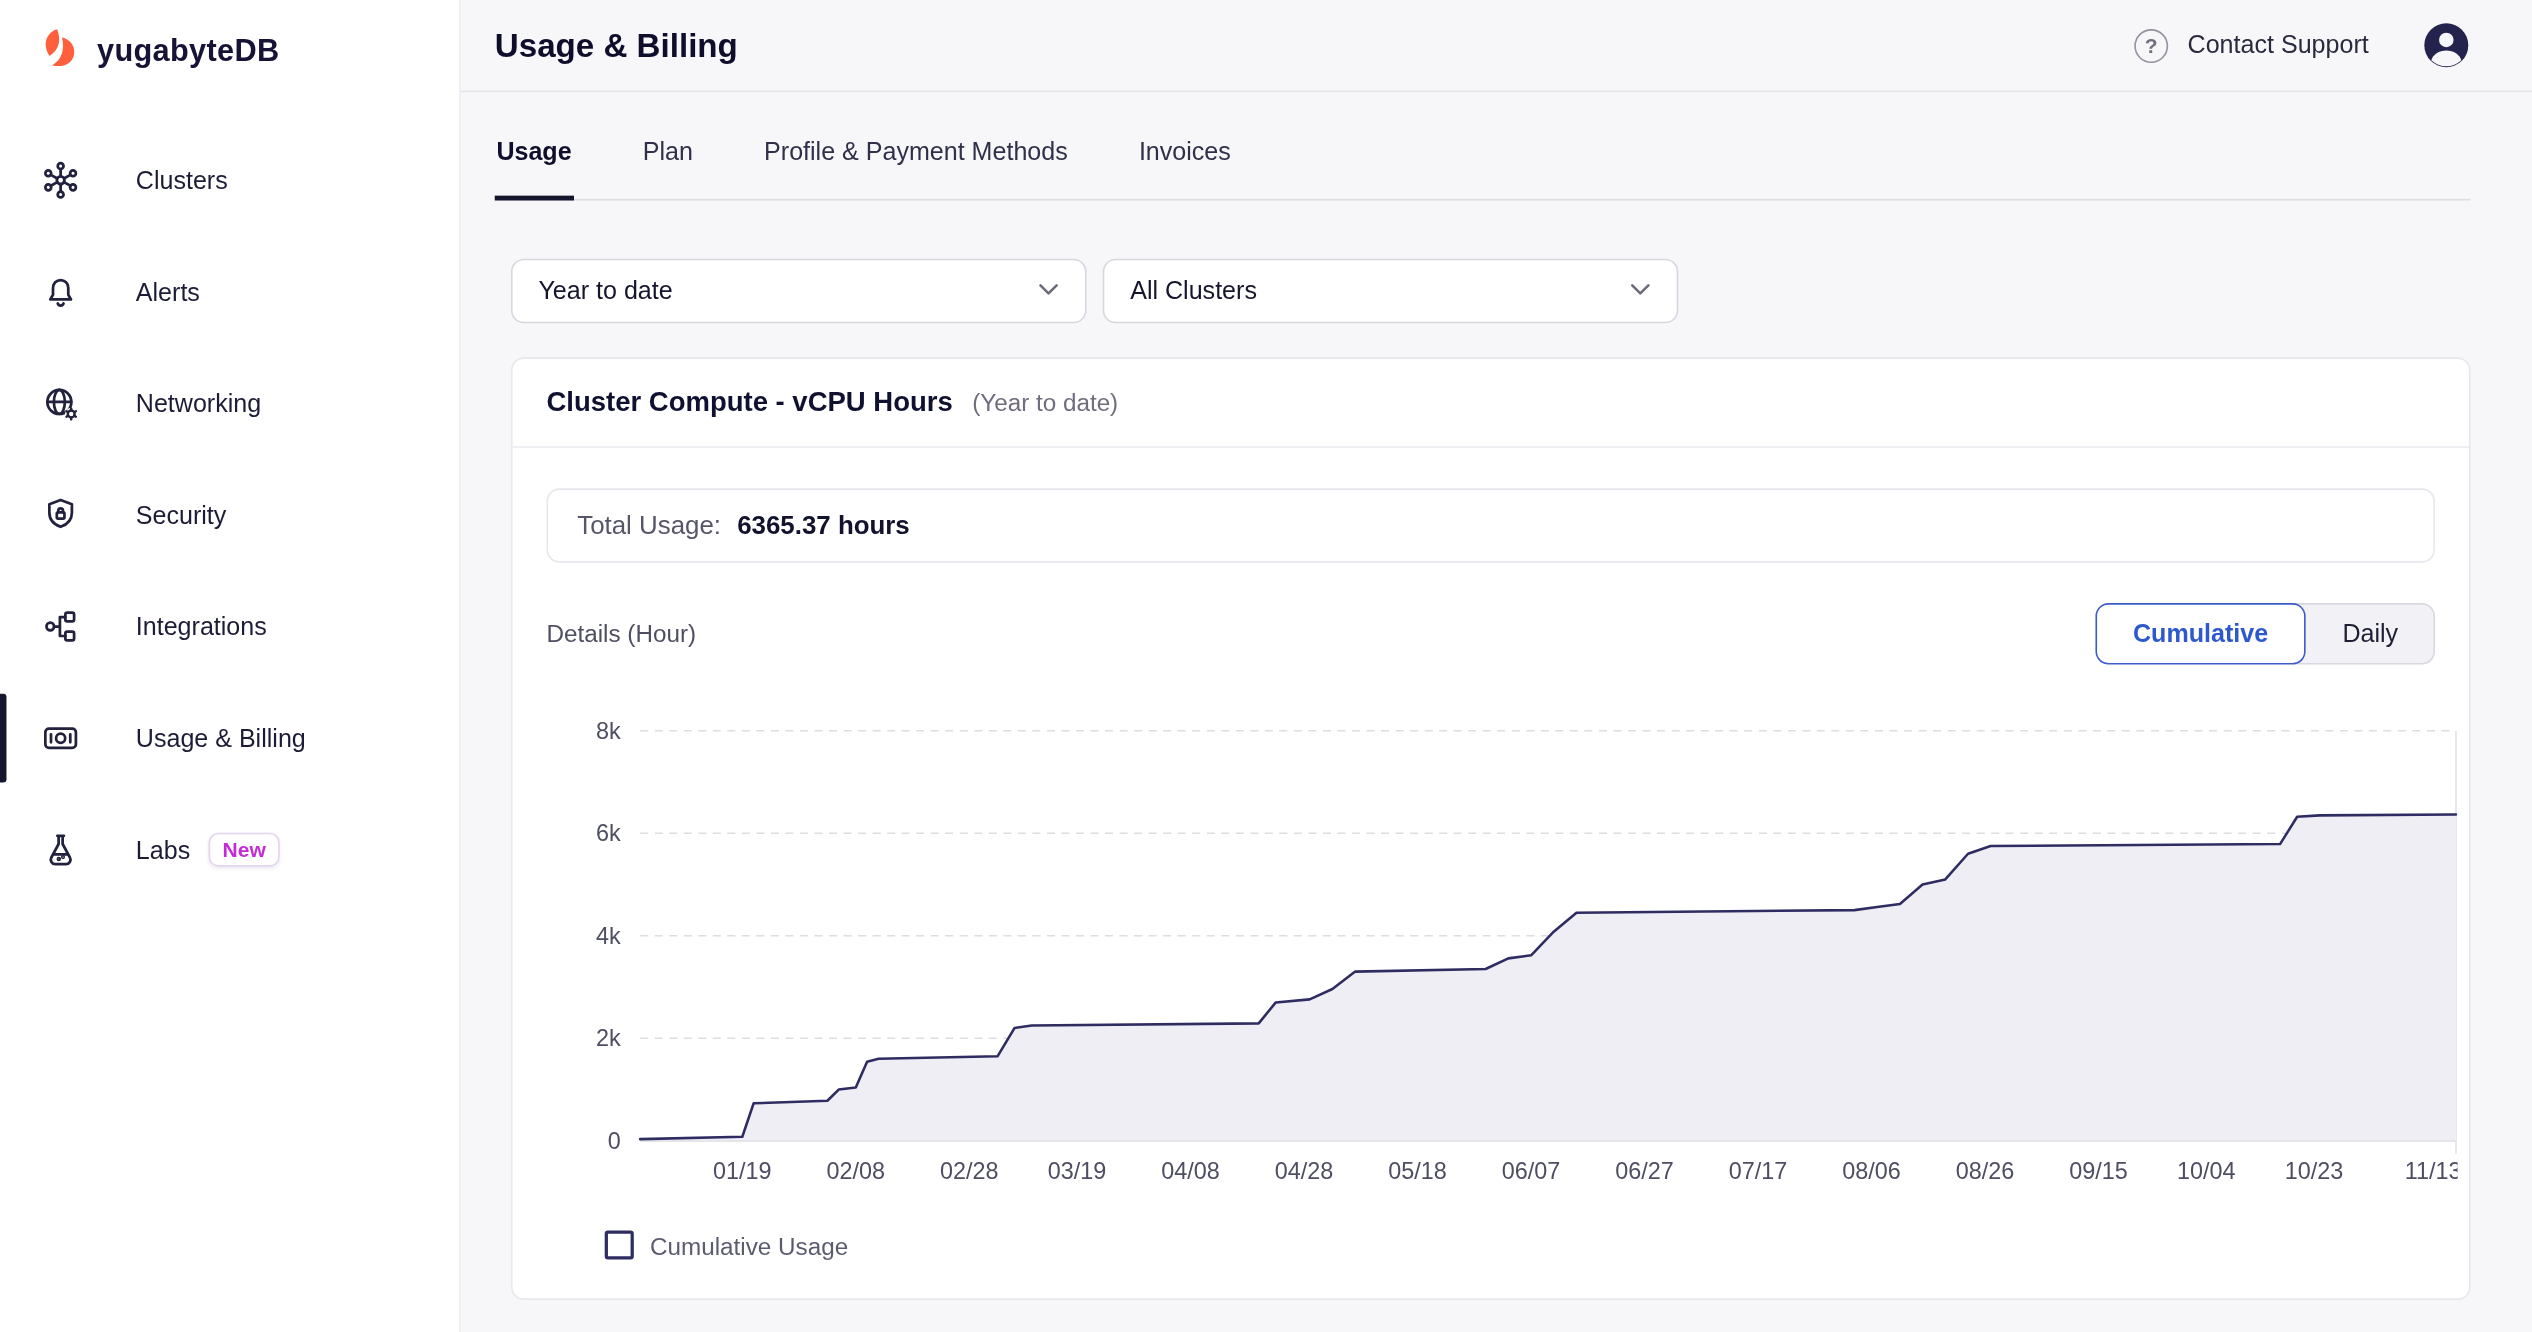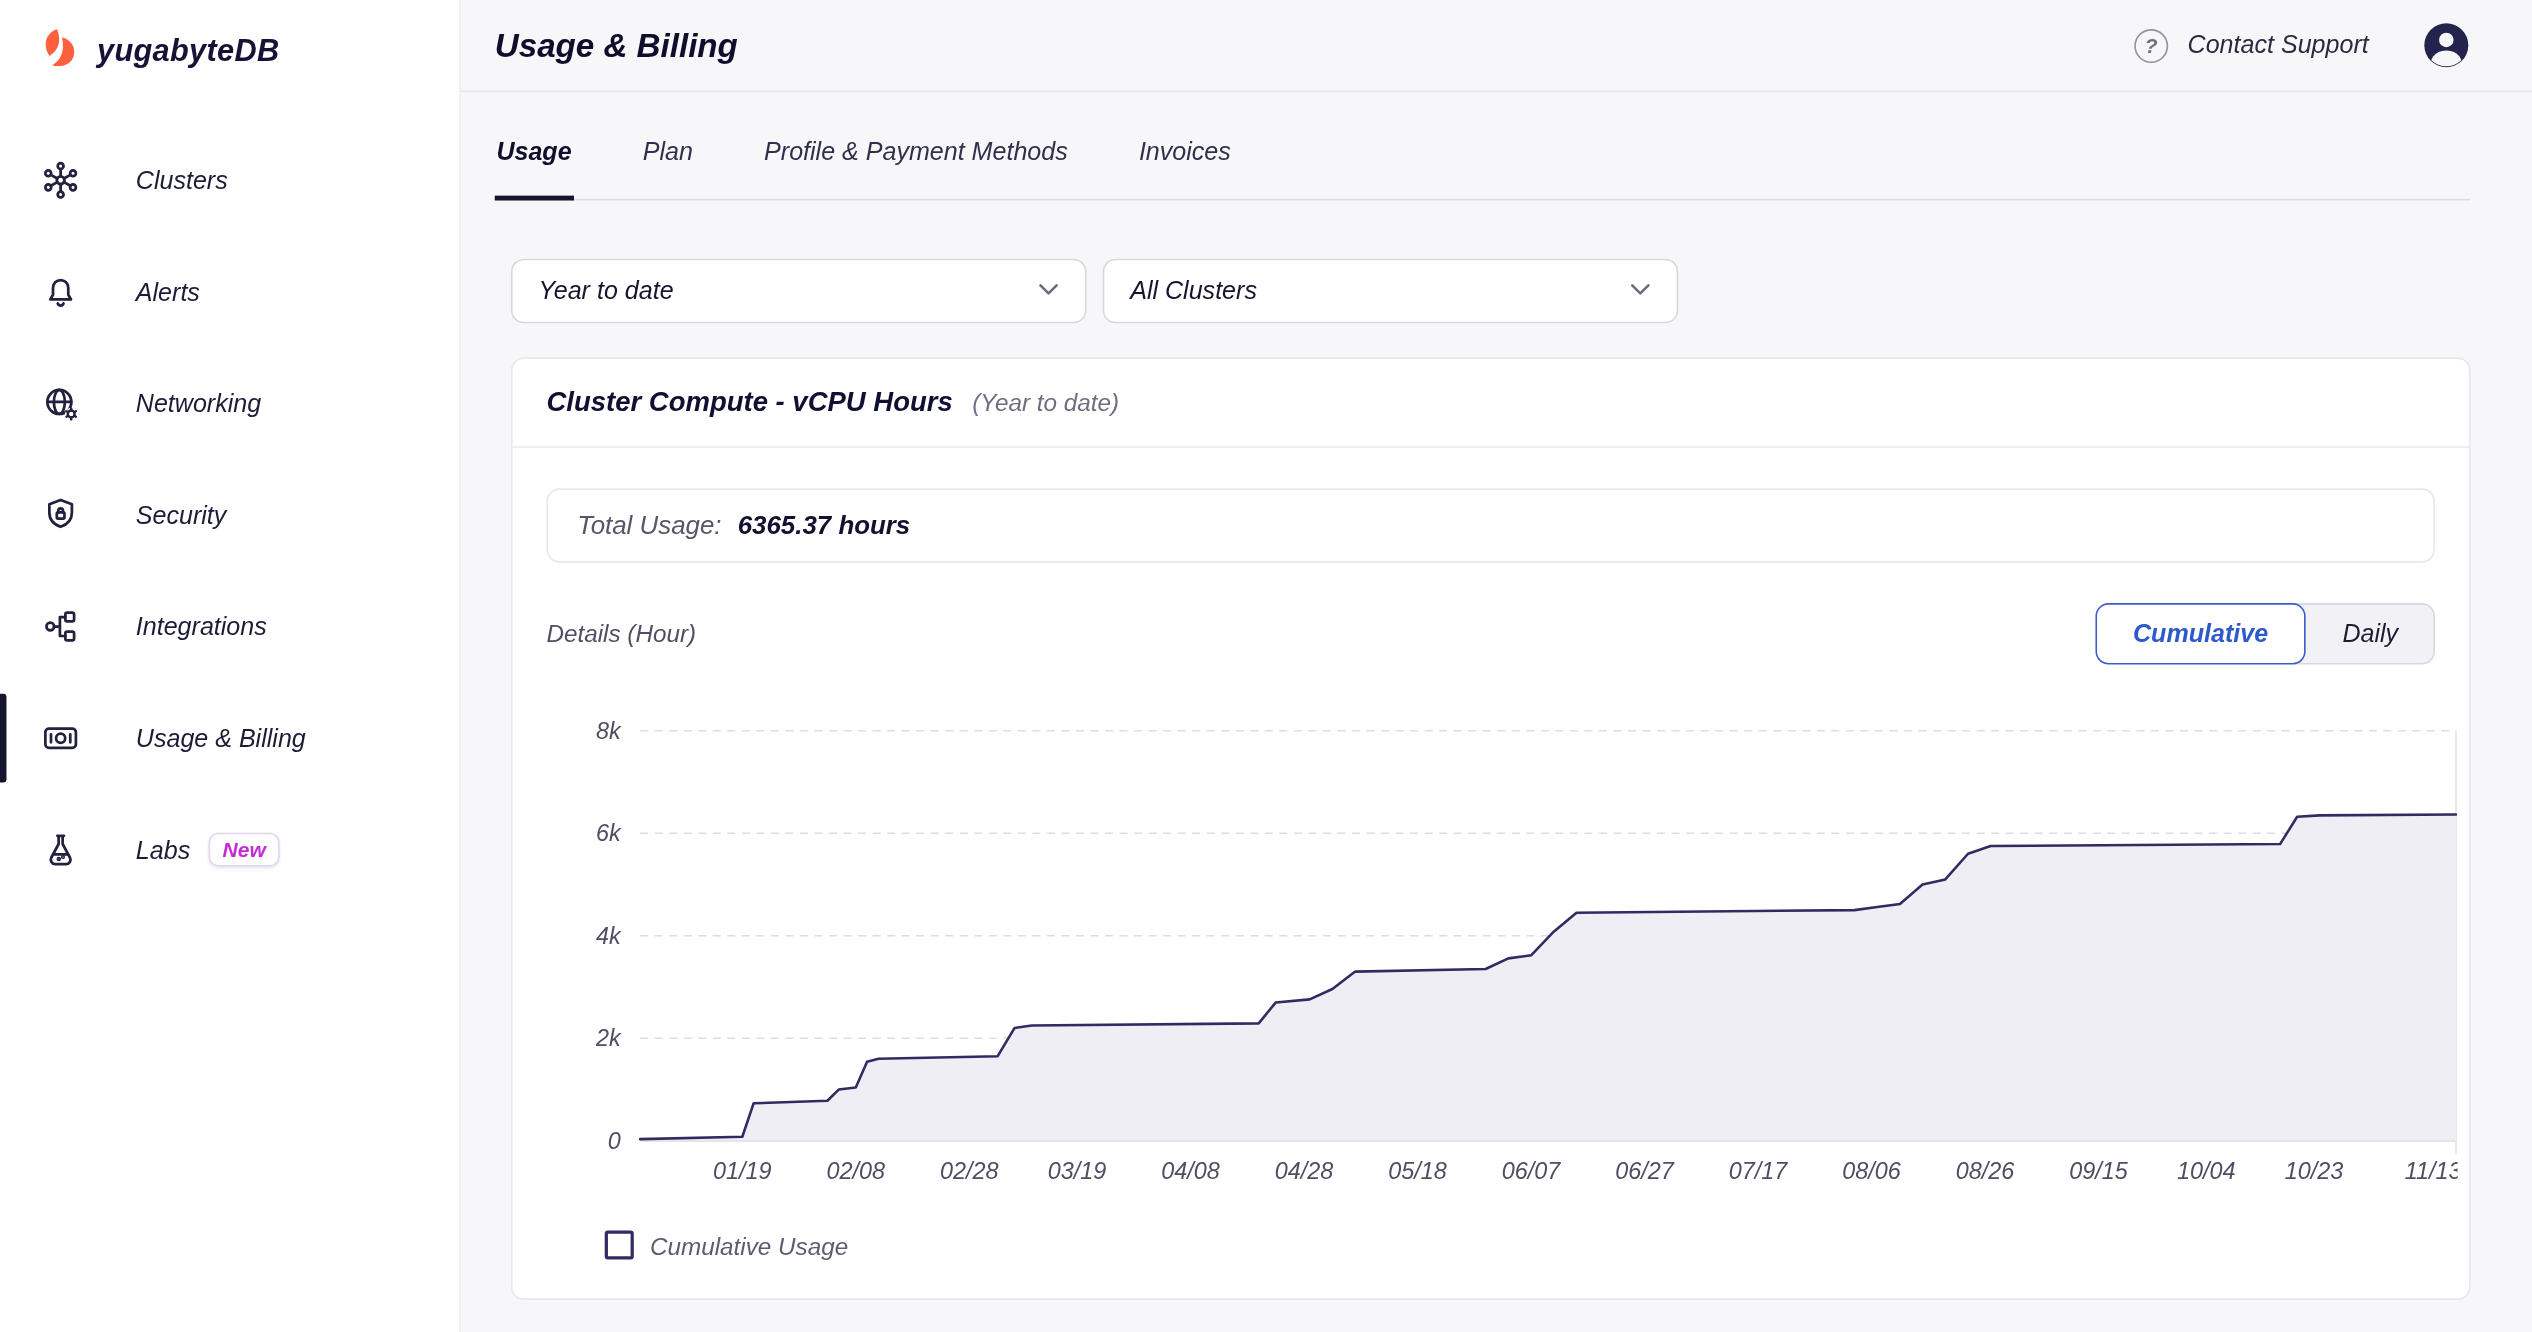--- a/index.html
+++ b/index.html
@@ -1,16 +1,16 @@
 <!DOCTYPE html>
 <html><head>
 <meta charset="utf-8">
 <style>
   html,body{margin:0;padding:0;background:#f7f7f9;font-family:"Liberation Sans",sans-serif;}
-  .viewport{width:2532px;height:1332px;overflow:hidden;position:relative;background:#f7f7f9;font-style:italic;}
+  .viewport{width:2532px;height:1332px;overflow:hidden;position:relative;background:#f7f7f9;}
   .app{width:1566px;height:824px;transform:scale(1.61686);transform-origin:0 0;display:flex;}
 
   
   .sidebar{width:285px;min-width:285px;background:#ffffff;border-right:1px solid #e9e9ef;box-sizing:border-box;}
   .logo-row{display:flex;align-items:center;gap:9px;padding:16px 0 0 24px;}
   .logo-text{font-size:19px;font-weight:700;color:#161337;letter-spacing:.2px;}
   .nav{margin-top:30px;}
   .nav-item{position:relative;display:flex;align-items:center;height:69px;padding-left:24px;cursor:pointer;}
   .nav-icon{width:27px;height:27px;display:flex;align-items:center;justify-content:center;margin-right:33px;}
   .nav-icon svg{width:27px;height:27px;}

